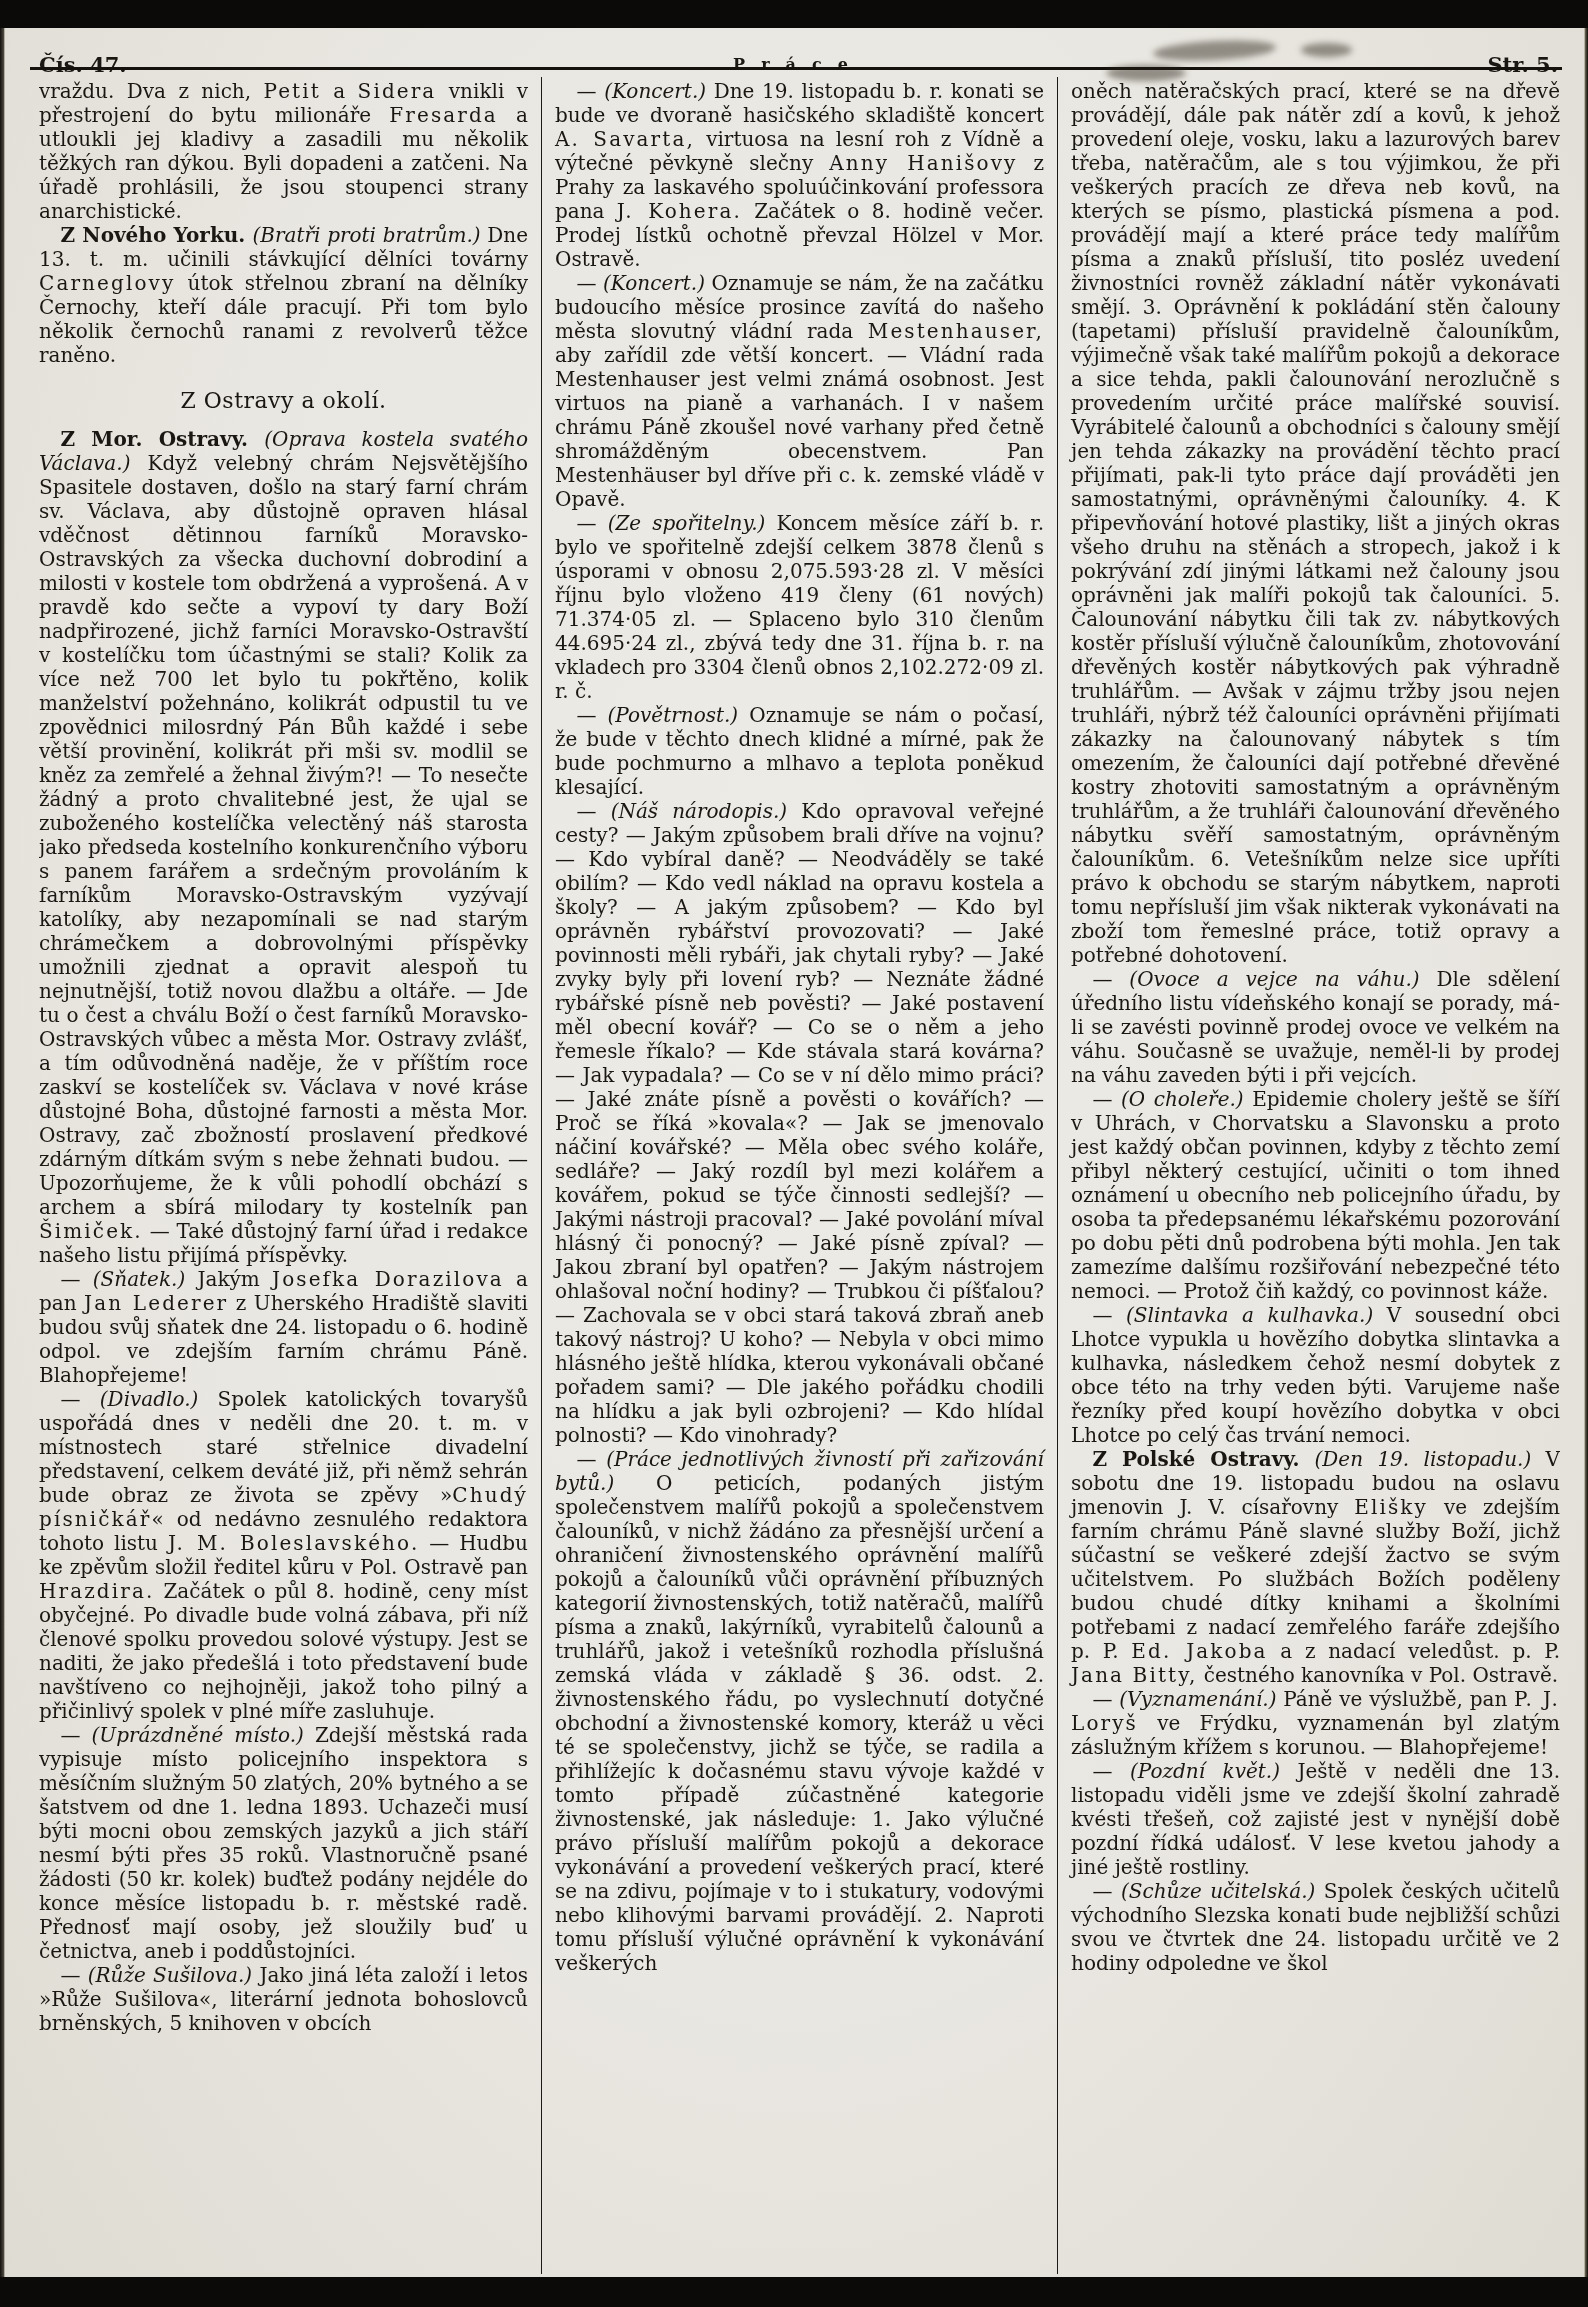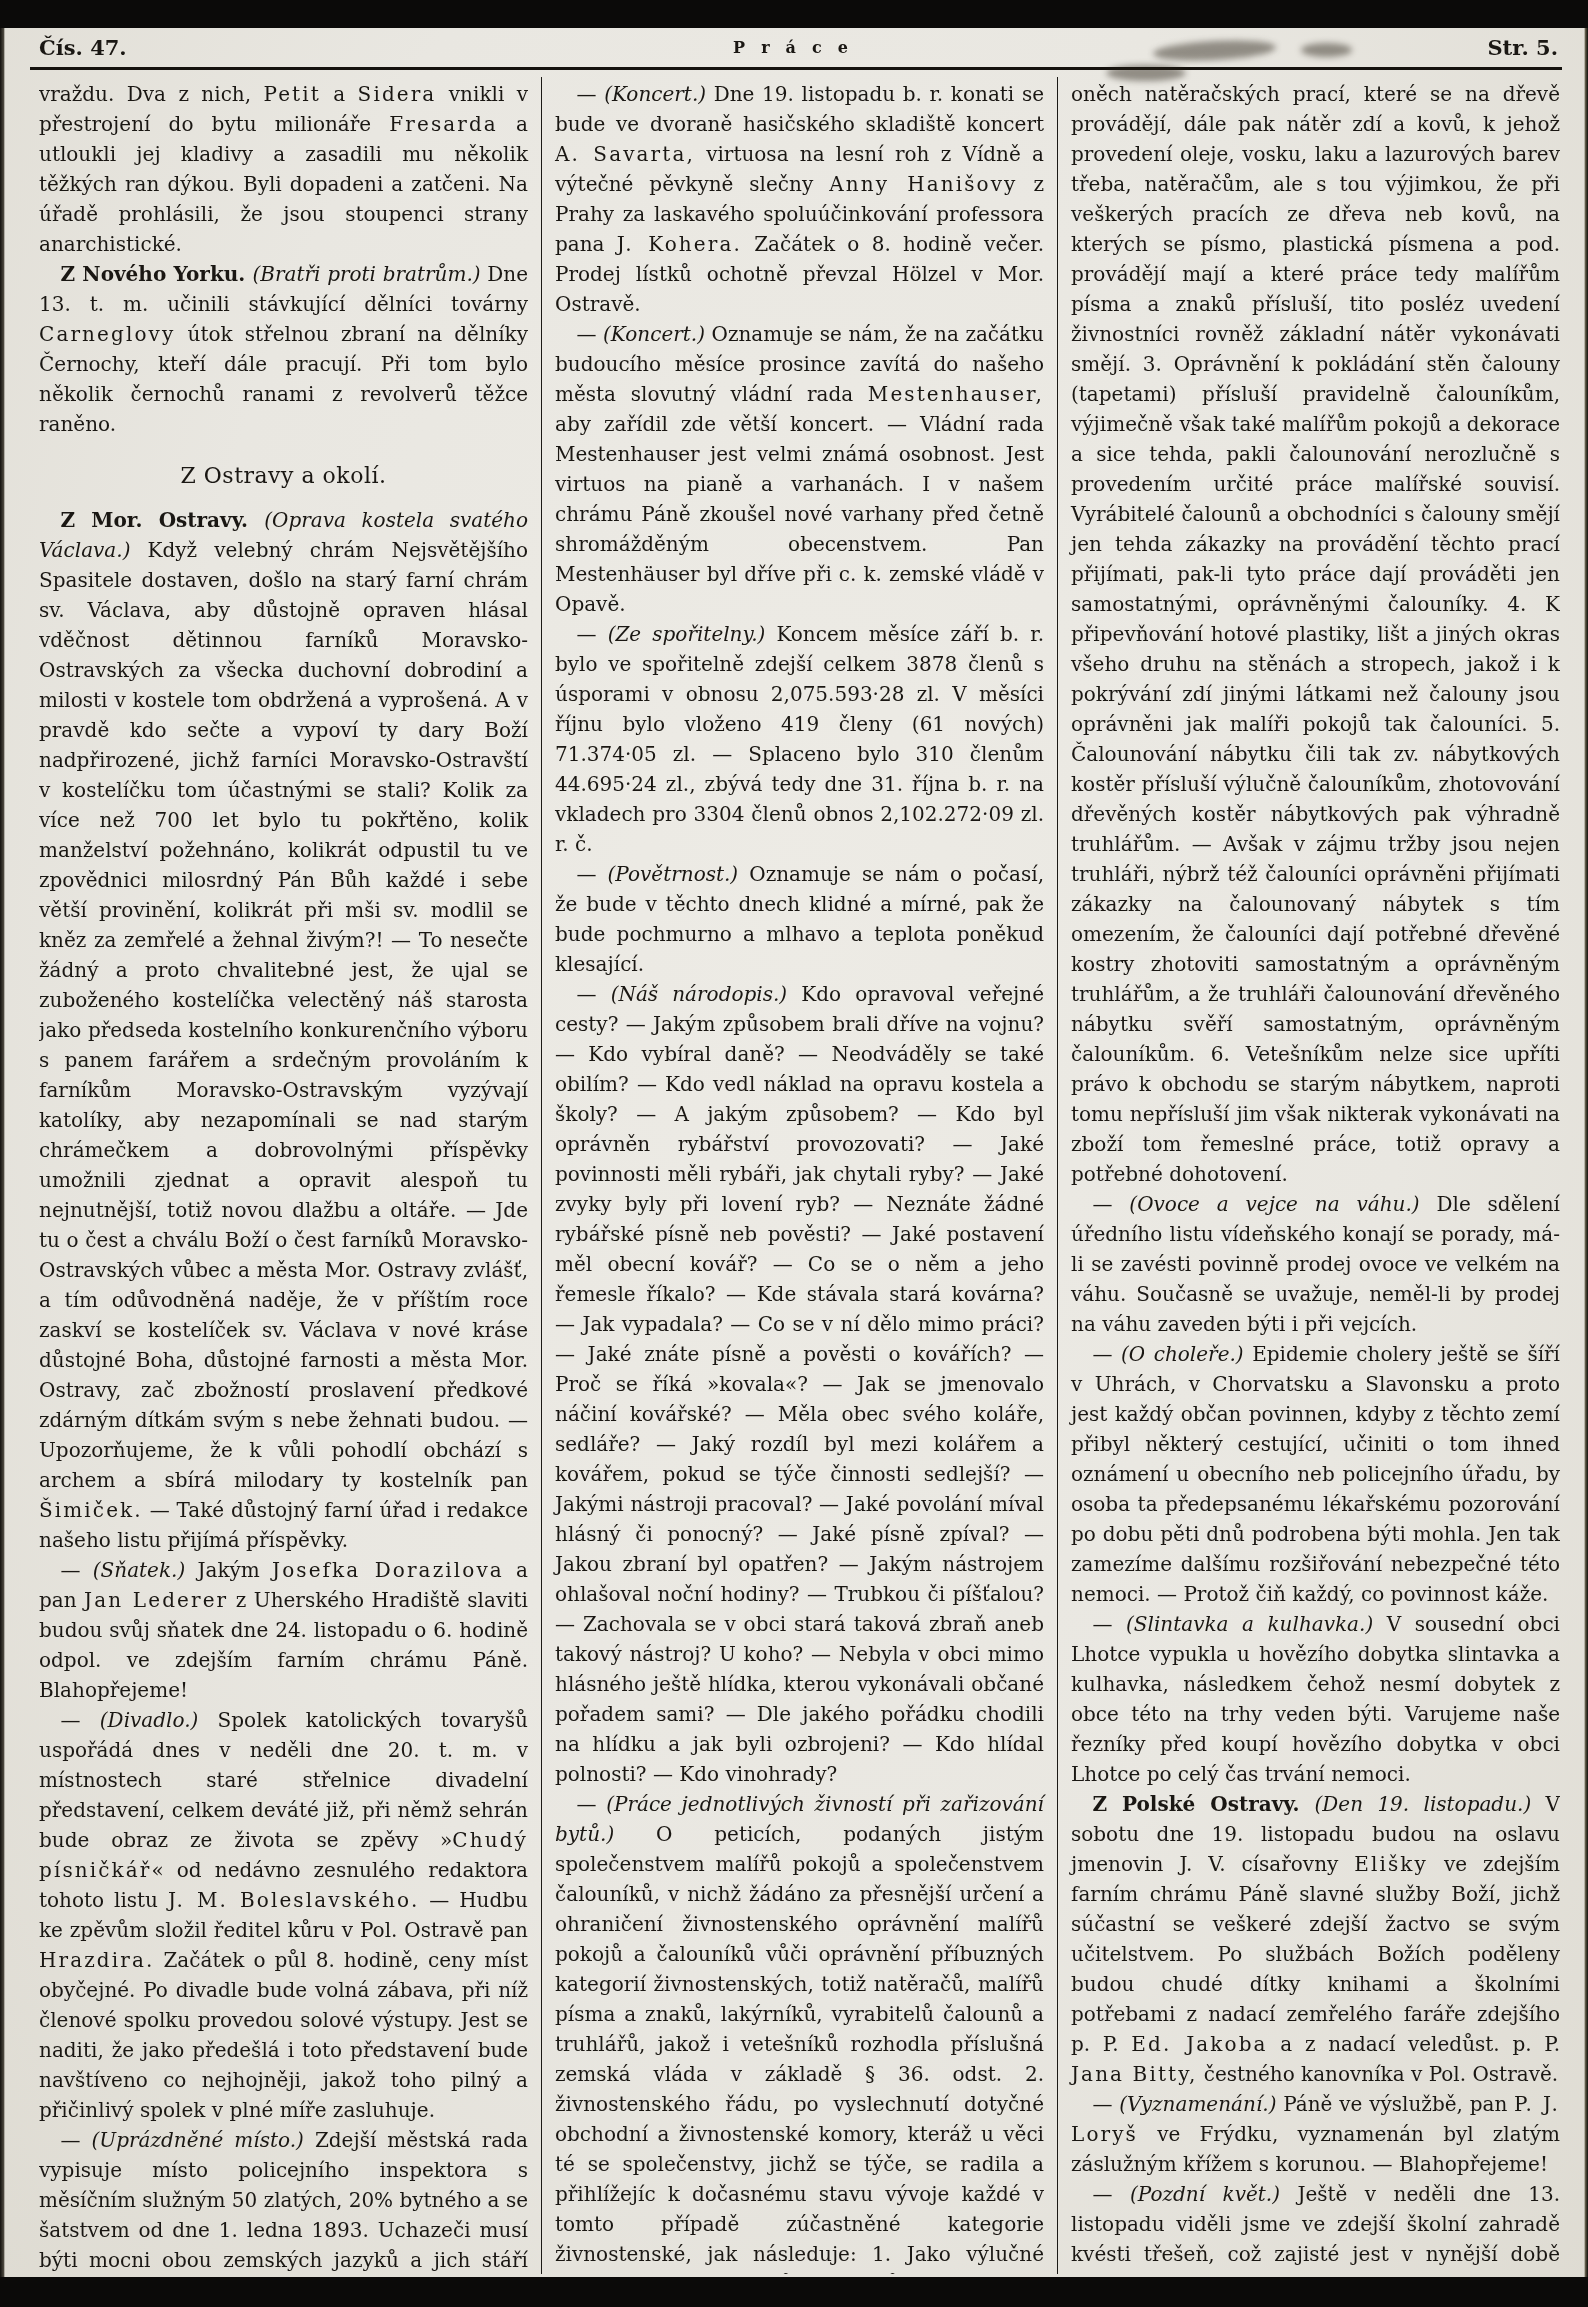--- a/index.html
+++ b/index.html
@@ -15,36 +15,36 @@
   }
 
   .bar-top    { position:absolute; top:0; left:0; width:100%; height:28px; background:#0b0a09; }
   .bar-bottom { position:absolute; bottom:0; left:0; width:100%; height:30px; background:#0b0a09; }
   .edge-left  { position:absolute; top:28px; bottom:30px; left:0; width:4.8px;
                 background:linear-gradient(90deg,#12100d 0%, #4a463d 70%, rgba(74,70,61,0) 100%); }
   .edge-right { position:absolute; top:28px; bottom:30px; right:0; width:3.8px;
                 background:linear-gradient(270deg,#12100d 0%, #57523f 60%, rgba(87,82,63,0) 100%); }
 
   .masthead {
-    position:absolute; top:28px; left:39px; right:30px; height:38px;
+    position:absolute; top:45px; left:39px; right:30px; height:38px;
     display:flex; align-items:center; font-weight:bold; font-size:21px;
   }
   .mast-left   { flex:1; text-align:left; }
   .mast-center { flex:1; text-align:center; letter-spacing:16px; font-size:16px; }
   .mast-right  { flex:1; text-align:right; }
 
   .header-rule { position:absolute; top:67px; left:30px; right:26px; height:2.7px; background:var(--rule); }
 
   .columns {
     position:absolute; top:77px; left:39px; right:28px; bottom:33px;
     display:flex; align-items:stretch;
   }
   .col {
     flex:1 1 0; padding:2.1px 13px 0 13px;
-    font-size:20px; line-height:30px; text-align:justify;
+    font-size:20px; line-height:24px; text-align:justify;
     hyphens:auto; overflow:hidden;
   }
   .col:first-child { padding-left:0; }
   .col:last-child  { padding-right:0; }
   .col + .col { border-left:1.6px solid #1c1a16; }
 
   .para { text-indent:21.5px; margin:0; }
   .para.noindent { text-indent:0; }
   .seg-bold   { font-weight:bold; }
   .seg-italic { font-style:italic; }

